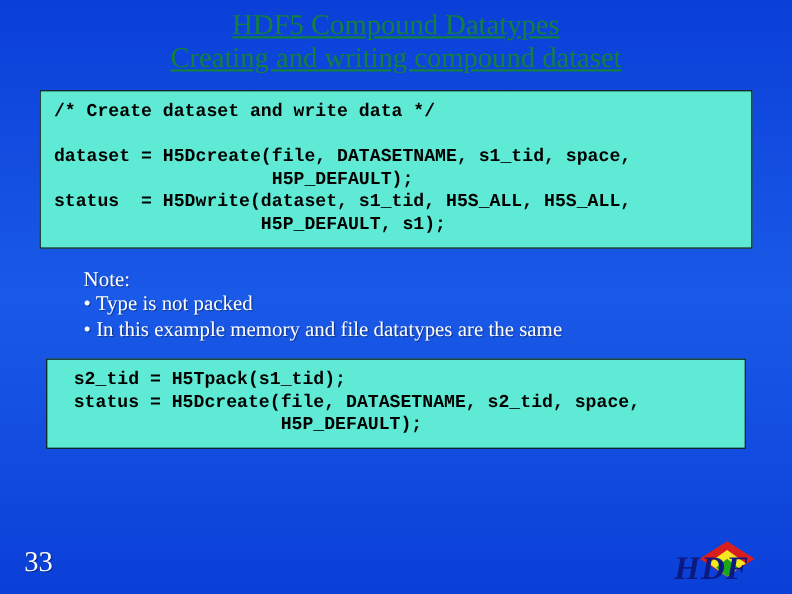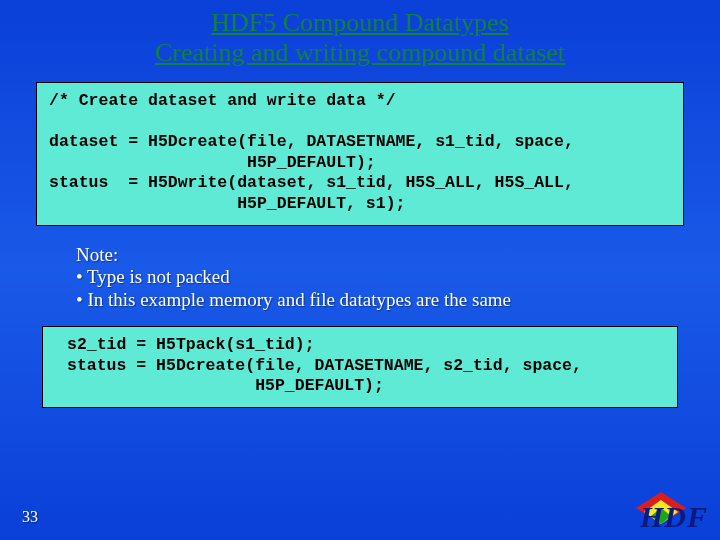--- a/index.html
+++ b/index.html
@@ -48,34 +48,34 @@
     font-weight: normal;
     font-size: 19px;
     line-height: 1.2;
     text-shadow: 1px 1px 1px rgba(0,0,0,0.4);
   }
   .slide-number {
     position: absolute;
     left: 22px;
     bottom: 14px;
     color: #fff;
-    font-size: 16px;
+    font-size: 26px;
     text-shadow: 1px 1px 1px rgba(0,0,0,0.4);
   }
   .logo {
     position: absolute;
     right: 24px;
     bottom: 10px;
     width: 70px;
     height: 40px;
   }
   .logo svg { width: 100%; height: 100%; }
   .logo-text {
     position: absolute;
-    right: 12px;
+    right: 39px;
     bottom: 6px;
     font-family: "Times New Roman", serif;
     font-weight: bold;
     font-style: italic;
     font-size: 30px;
     color: #0a1a80;
     letter-spacing: 1px;
   }
 </style>
 </head>

